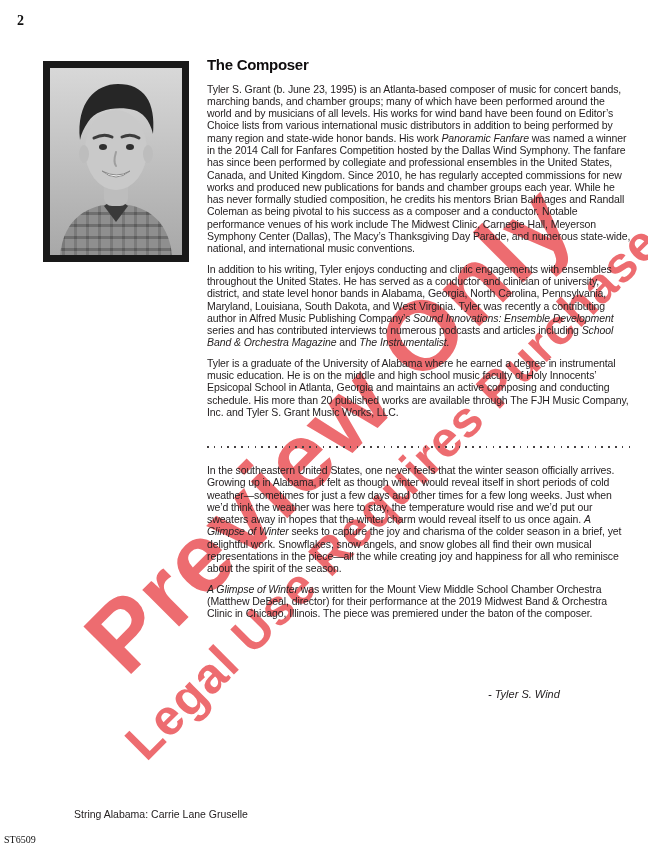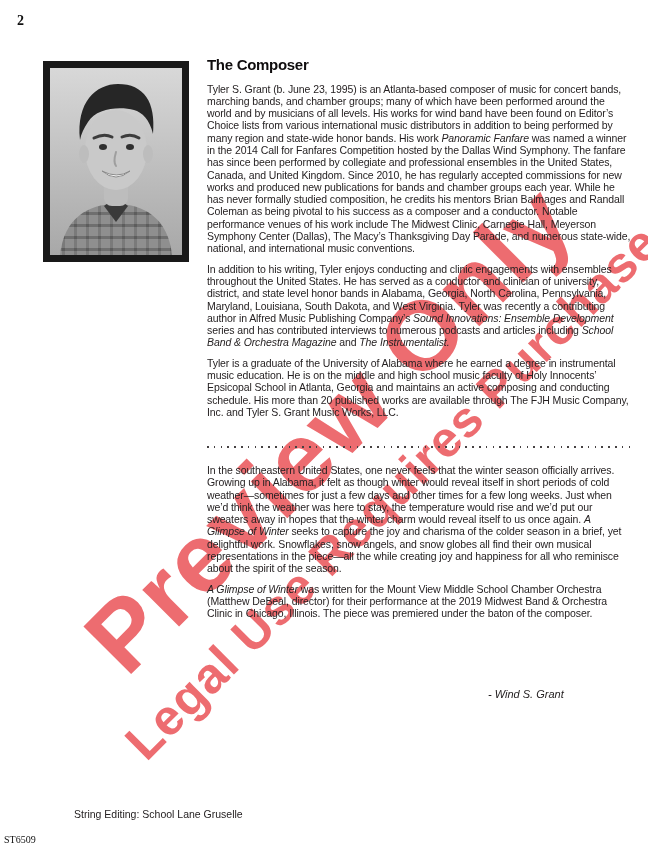--- a/index.html
+++ b/index.html
@@ -129,18 +129,18 @@
   </div>
 
   <div class="text-col notes-section" style="position:absolute;">
     <div class="dotted-divider"></div>
     <div>
         <p><span>In the southeastern United States, one never feels that the winter season officially arrives. Growing up in Alabama, it felt as though winter would reveal itself in short periods of cold weather—sometimes for just a few days and other times for a few long weeks. Just when we’d think the weather was here to stay, the temperature would rise and we’d put our sweaters away in hopes that the winter charm would reveal itself to us once again. </span><i>A Glimpse of Winter</i><span> seeks to capture the joy and charisma of the colder season in a brief, yet delightful work. Snowflakes, snow angels, and snow globes all find their own musical representations in the piece—all the while creating joy and happiness for all who reminisce about the spirit of the season.</span></p>
         <p><i>A Glimpse of Winter</i><span> was written for the Mount View Middle School Chamber Orchestra (Matthew DeBeal, director) for their performance at the 2019 Midwest Band &amp; Orchestra Clinic in Chicago, Illinois. The piece was premiered under the baton of the composer.</span></p>
       </div>
   </div>
 
-  <div class="signature">- Wind S. Grant</div>
+  <div class="signature">- Tyler S. Wind</div>
 
-  <div class="credit-line">String Editing: School Lane Gruselle</div>
+  <div class="credit-line">String Alabama: Carrie Lane Gruselle</div>
   <div class="plate-number">ST6509</div>
 
 </div>
 
 </body></html>

